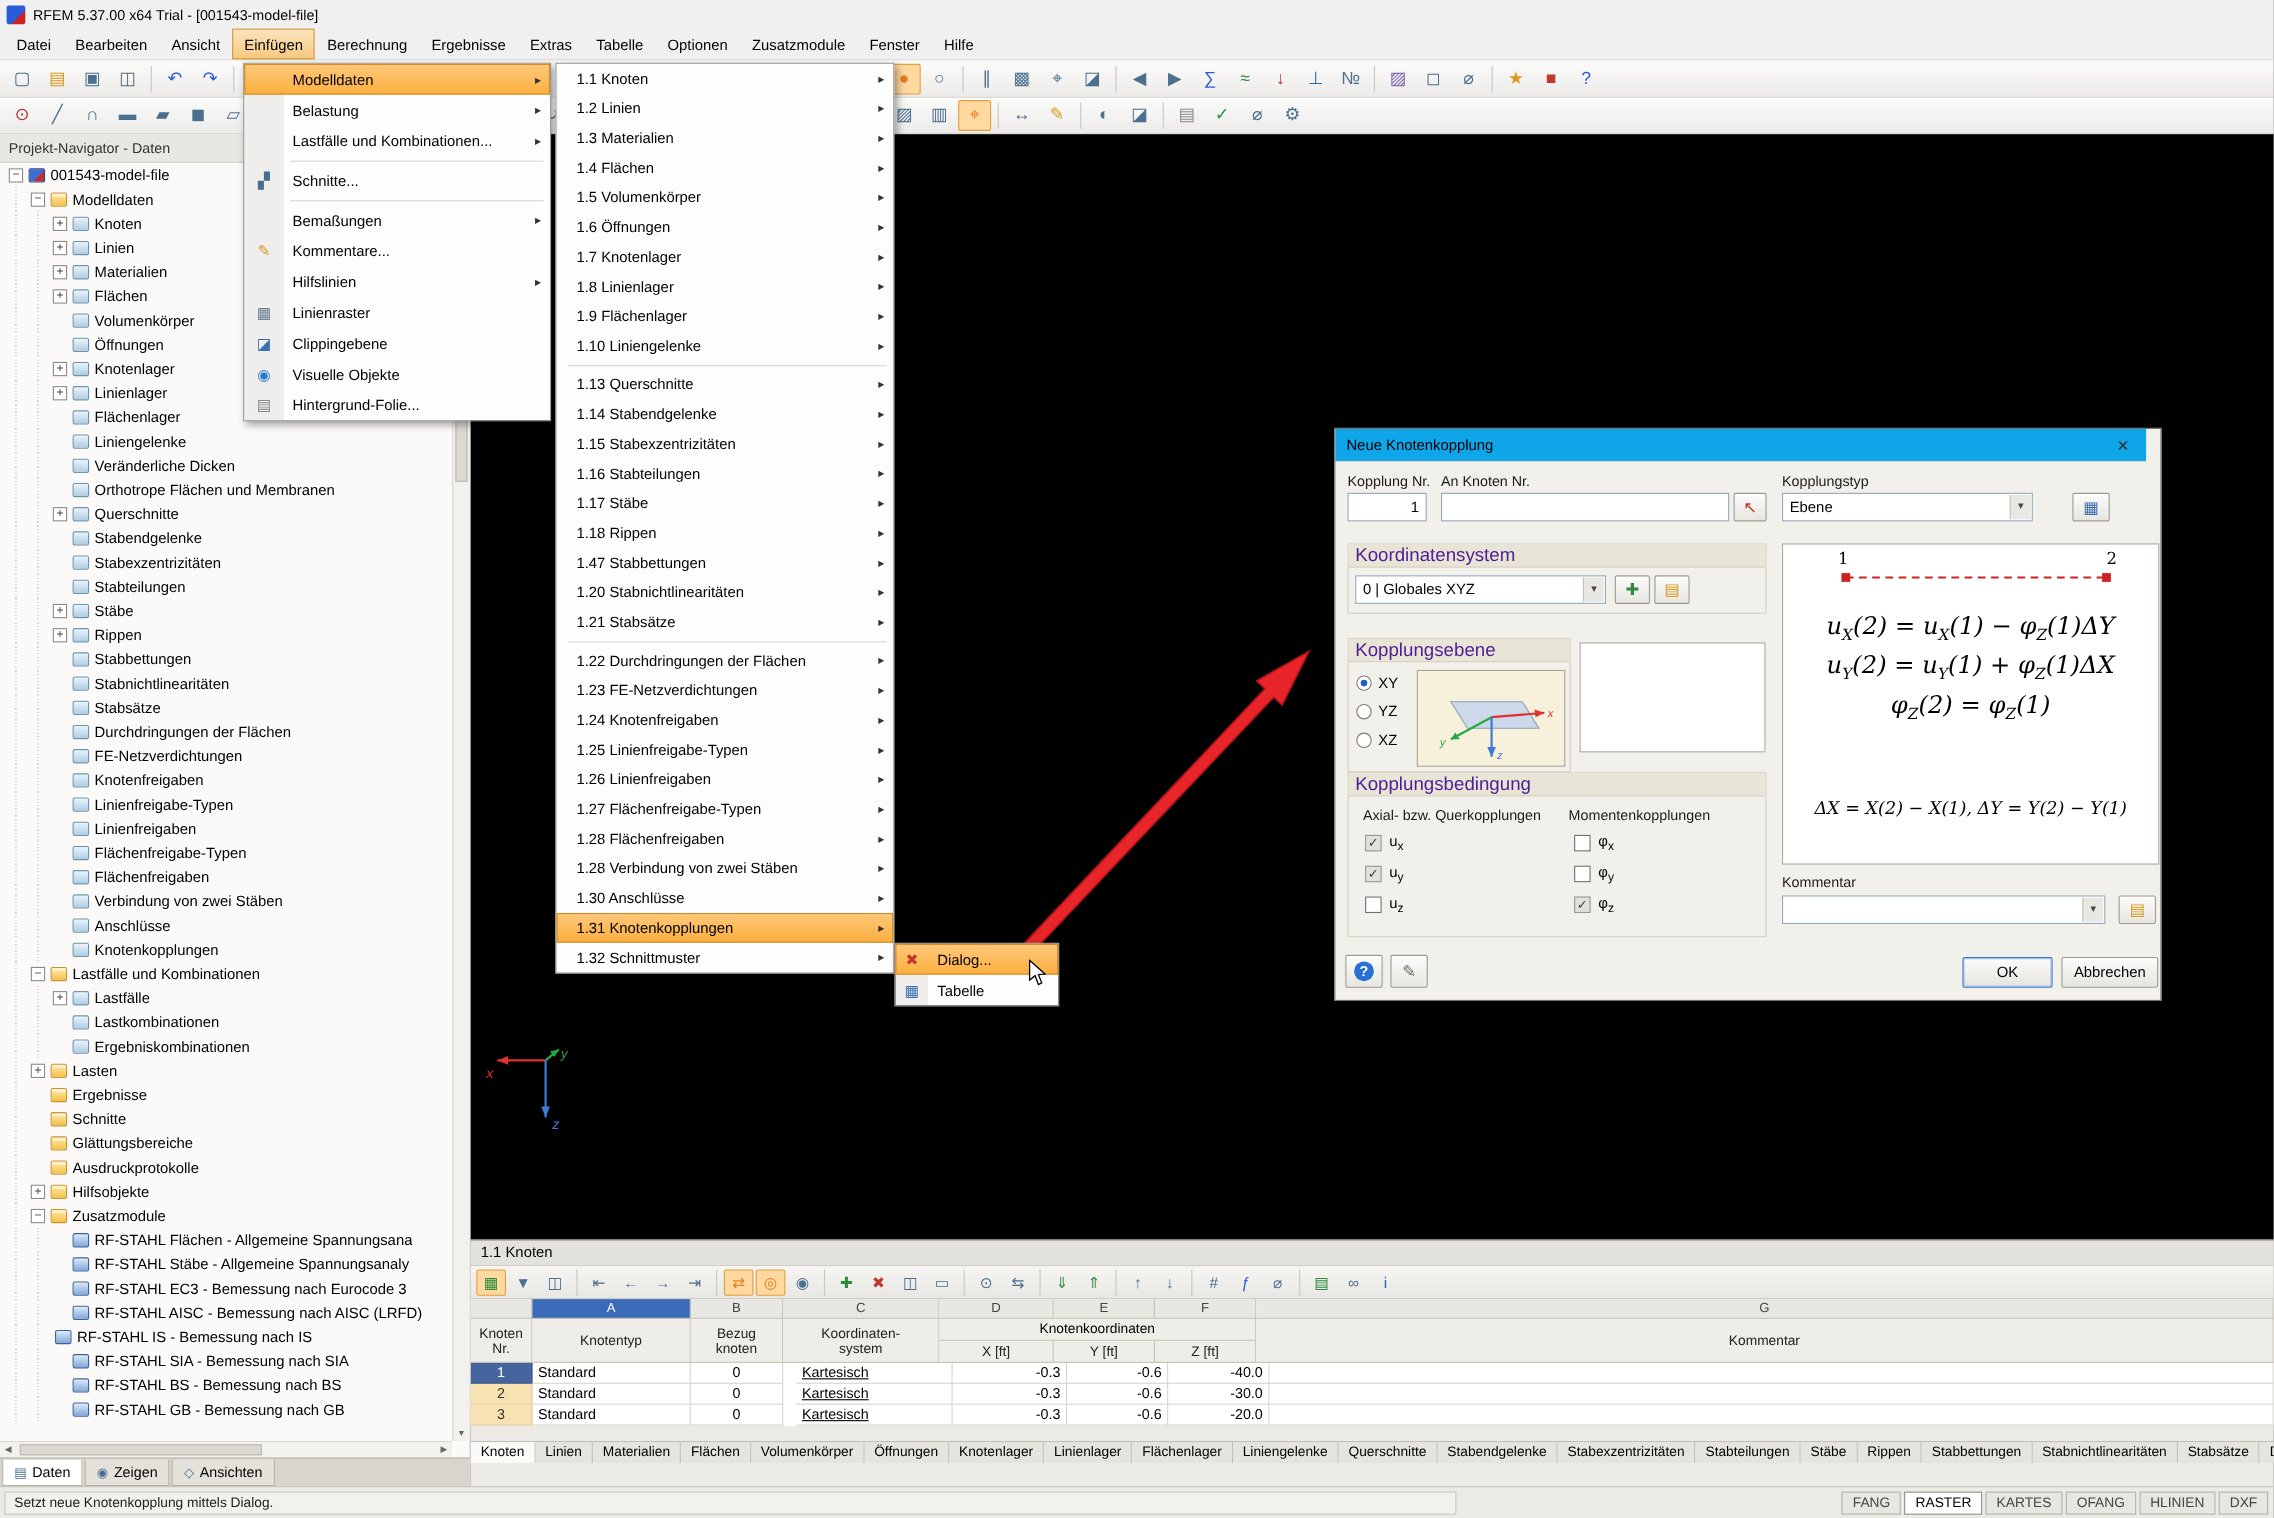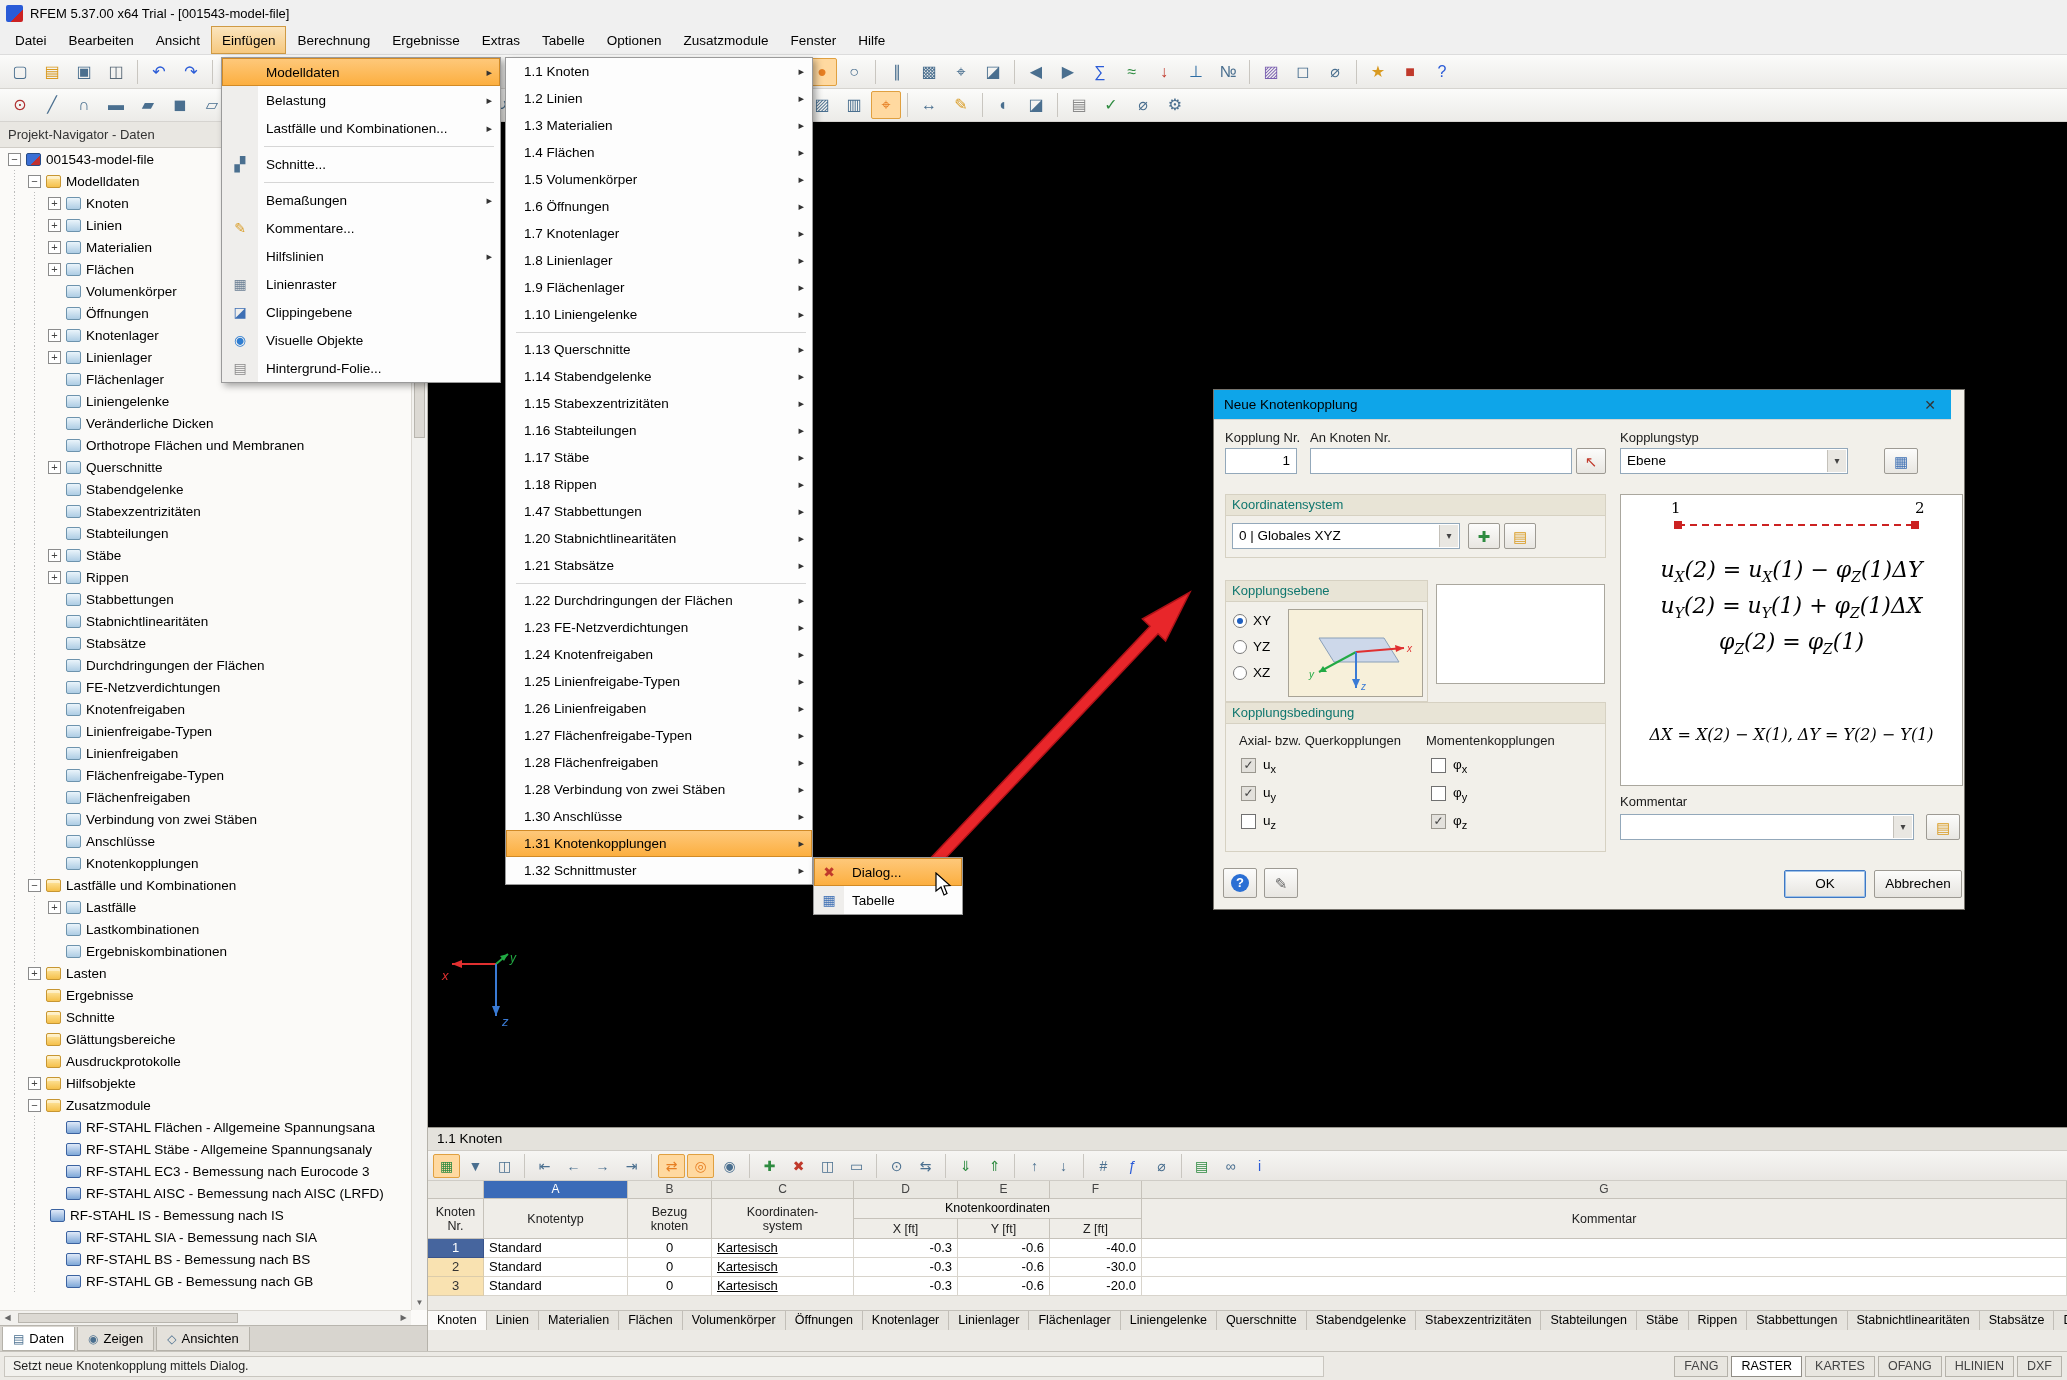--- a/index.html
+++ b/index.html
@@ -74,21 +74,21 @@
   .dlbl { position:absolute; font-size:13px; color:#1a1a1a; white-space:nowrap; }
   .field { position:absolute; height:26px; background:#fff; border:1px solid #93a8ba; line-height:24px; padding:0 6px; font-size:13.5px; }
   .a-right { text-align:right; }
   .dd { position:absolute; height:26px; background:#fff; border:1px solid #93a8ba; line-height:24px; font-size:13.5px; }
   .dd-val { display:block; padding-left:6px; margin-right:20px; overflow:hidden; white-space:nowrap; }
   .dd-arr { position:absolute; right:1px; top:1px; bottom:1px; width:19px; background:#e9e7e2; border-left:1px solid #c4c1ba; text-align:center; font-size:10px; line-height:22px; color:#444; }
   .sq-btn { position:absolute; display:flex; align-items:center; justify-content:center; background:linear-gradient(#fcfcfb,#e8e6e1); border:1px solid #9d9a93; border-radius:2px; }
   .sq-btn .ico { font-size:15px; line-height:1; }
   .help-ico { width:18px; height:18px; border-radius:50%; background:#2a6fd4; color:#fff; font-weight:bold; font-size:13px; line-height:18px; text-align:center; }
   .dlg-box { position:absolute; border:1px solid #d6d1c2; }
-  .dlg-band { height:21px; background:#e8e4d6; border-bottom:1px solid #d6d1c2; line-height:20px; padding-left:6px; font-size:13px; color:#0f766e; }
+  .dlg-band { height:21px; background:#e8e4d6; border-bottom:1px solid #d6d1c2; line-height:20px; padding-left:6px; font-size:17px; color:#4c1d95; }
   .radio { position:absolute; display:flex; align-items:center; gap:6px; font-size:13.5px; }
   .rdo { width:14px; height:14px; border-radius:50%; border:1px solid #7a7a7a; background:#fff; position:relative; flex:none; }
   .rdo.sel::after { content:''; position:absolute; left:3px; top:3px; width:6px; height:6px; border-radius:50%; background:#1f5fbf; }
   .ebene-img { position:absolute; left:62px; top:28px; width:135px; height:88px; border:1px solid #a8a396; background:#f7f0da; }
   .dlg-preview-empty { position:absolute; background:#fff; border:1px solid #aaa79e; }
   .dlg-preview { position:absolute; background:#fff; border:1px solid #aaa79e; }
   .formula { position:absolute; left:0; right:0; text-align:center; font-family:"DejaVu Serif",serif; font-style:italic; font-size:22px; color:#000; }
   .formula.small { font-size:16px; }
   .formula sub { font-size:14px; }
   .chk { position:absolute; display:flex; align-items:center; gap:7px; font-size:13.5px; }
@@ -115,21 +115,21 @@
   .tg-h { border-right:1px solid #c6c2ba; border-bottom:1px solid #c6c2ba; background:#efede8; font-size:12.5px; display:flex; flex-direction:column; align-items:center; justify-content:center; line-height:14px; color:#222; }
   .tg-hgroup { width:288px; flex:none; display:flex; flex-direction:column; }
   .tg-hg-top { height:20px; border-right:1px solid #c6c2ba; border-bottom:1px solid #c6c2ba; background:#efede8; text-align:center; font-size:12.5px; line-height:19px; }
   .tg-hg-bot { display:flex; height:20px; }
   .tg-hg-bot .tg-h { height:20px; }
   .tg-row { height:19px; background:#fff; }
   .tg-cell { border-right:1px solid #d8d4cc; border-bottom:1px solid #d8d4cc; font-size:13px; line-height:18px; padding:0 5px; overflow:hidden; white-space:nowrap; }
   .a-left{text-align:left;} .a-center{text-align:center;} .a-rightc{text-align:right;}
   .c-nr { background:#f9e2b1; border-color:#dcccab; color:#333; }
   .c-nr.selrow { background:#46659e; color:#fff; border-color:#39538a; }
-  .link { text-decoration:underline; }
+  .link { text-decoration:underline;margin-left:12px; }
   .tp-tabs { position:absolute; left:0; right:0; top:182px; height:20px; display:flex; overflow:hidden; background:#dcd9d3; border-top:1px solid #c2bfb8; }
   .tp-tab { padding:0 9px; line-height:19px; font-size:12.5px; border-right:1px solid #c2bfb8; background:#e6e4de; white-space:nowrap; flex:none; }
   .tp-tab.active { background:#fbfaf8; }
 
   
   .statusbar { position:absolute; left:0; right:0; top:1351px; height:29px; background:#eceae5; border-top:1px solid #c5c2bb; font-size:12.5px; }
   .sb-msg { position:absolute; left:4px; top:4px; width:1320px; height:21px; line-height:19px; padding:0 8px; border:1px solid #c9c6bf; background:#f2f1ed; color:#222; overflow:hidden; }
   .sb-toggles { position:absolute; right:5px; top:4px; display:flex; }
   .sb-toggle { height:21px; line-height:19px; padding:0 9px; border:1px solid #b5b2aa; background:#e8e6e0; margin-left:3px; color:#444; }
   .sb-toggle.active { background:#fff; border-color:#8f8c85; color:#000; }

